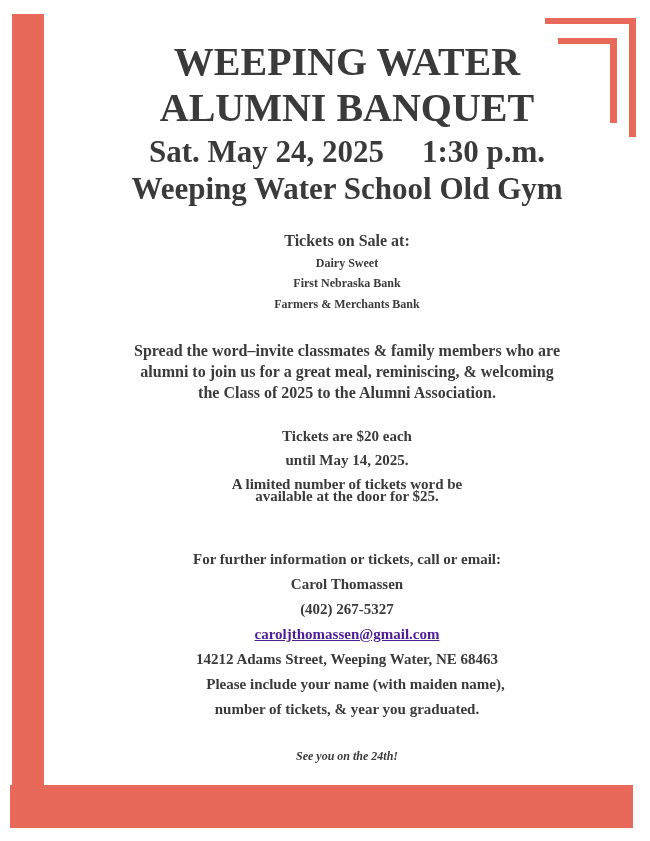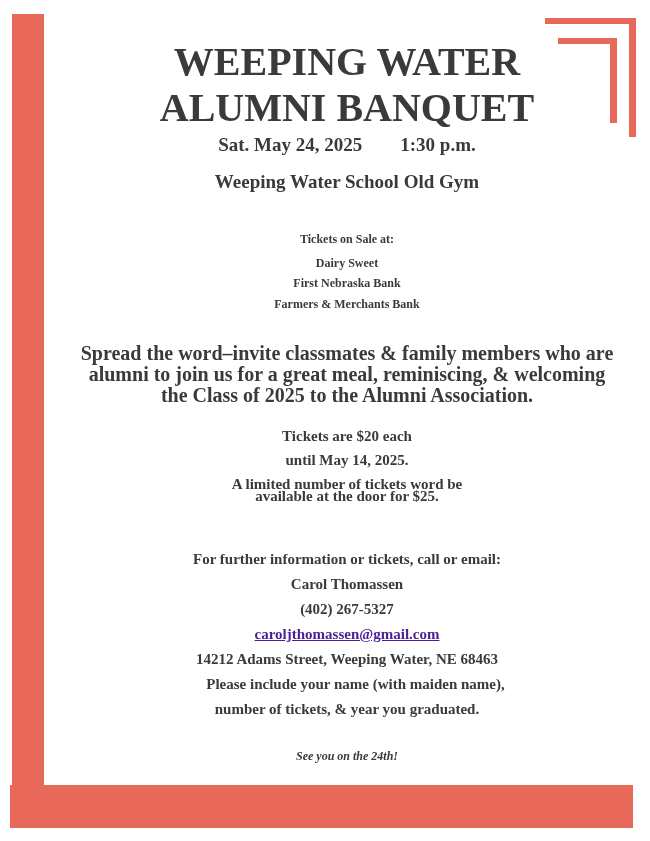--- a/index.html
+++ b/index.html
@@ -11,24 +11,24 @@
     .left-bar { left: 12px; top: 14px; width: 32px; height: 814px; }
     .bottom-bar { left: 10px; top: 785px; width: 623px; height: 43px; }
     .outer-h { left: 545px; top: 18px; width: 91px; height: 6px; }
     .outer-v { left: 629px; top: 18px; width: 7px; height: 119px; }
     .inner-h { left: 558px; top: 38px; width: 59px; height: 6px; }
     .inner-v { left: 610px; top: 38px; width: 7px; height: 85px; }
 
     .content { position: absolute; left: 44px; right: 0; top: 0; text-align: center; }
     .line { position: absolute; left: 0; right: 0; font-weight: bold; white-space: nowrap; }
     .title { font-size: 40px; }
-    .sub { font-size: 19px; }
-    .h3 { font-size: 12px; }
+    .sub { font-size: 31px; }
+    .h3 { font-size: 16px; }
     .small { font-size: 12px; }
-    .body { font-size: 20px; }
+    .body { font-size: 16px; }
     .mid { font-size: 15px; }
     .email { color: #4c1d95; text-decoration: underline; }
     .closing { font-style: italic; font-size: 12px; }
     .gap { display: inline-block; width: 38px; }
   </style>
 </head>
 <body>
 
 <div class="deco left-bar"></div>
 <div class="deco bottom-bar"></div>

